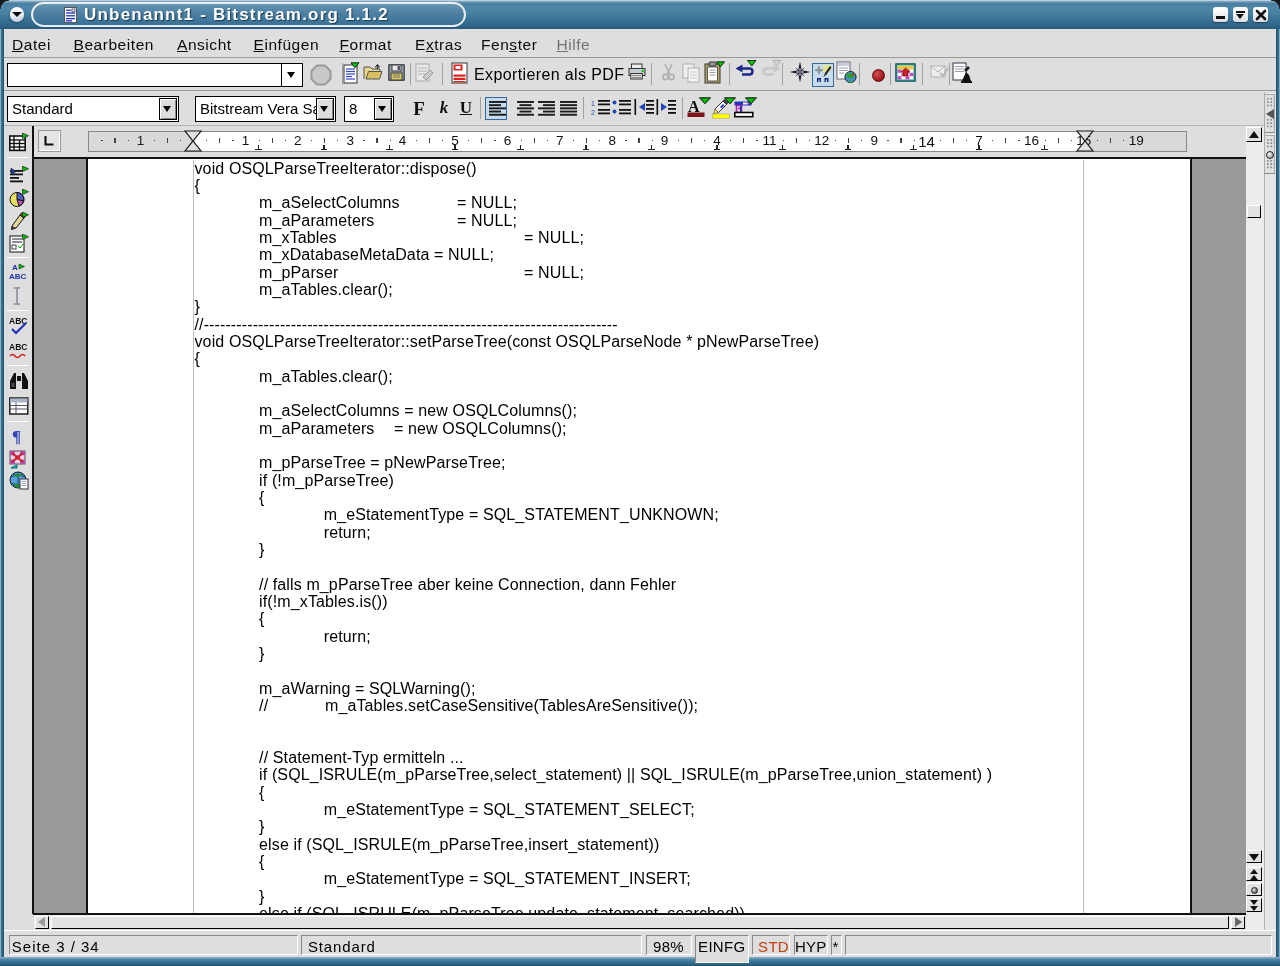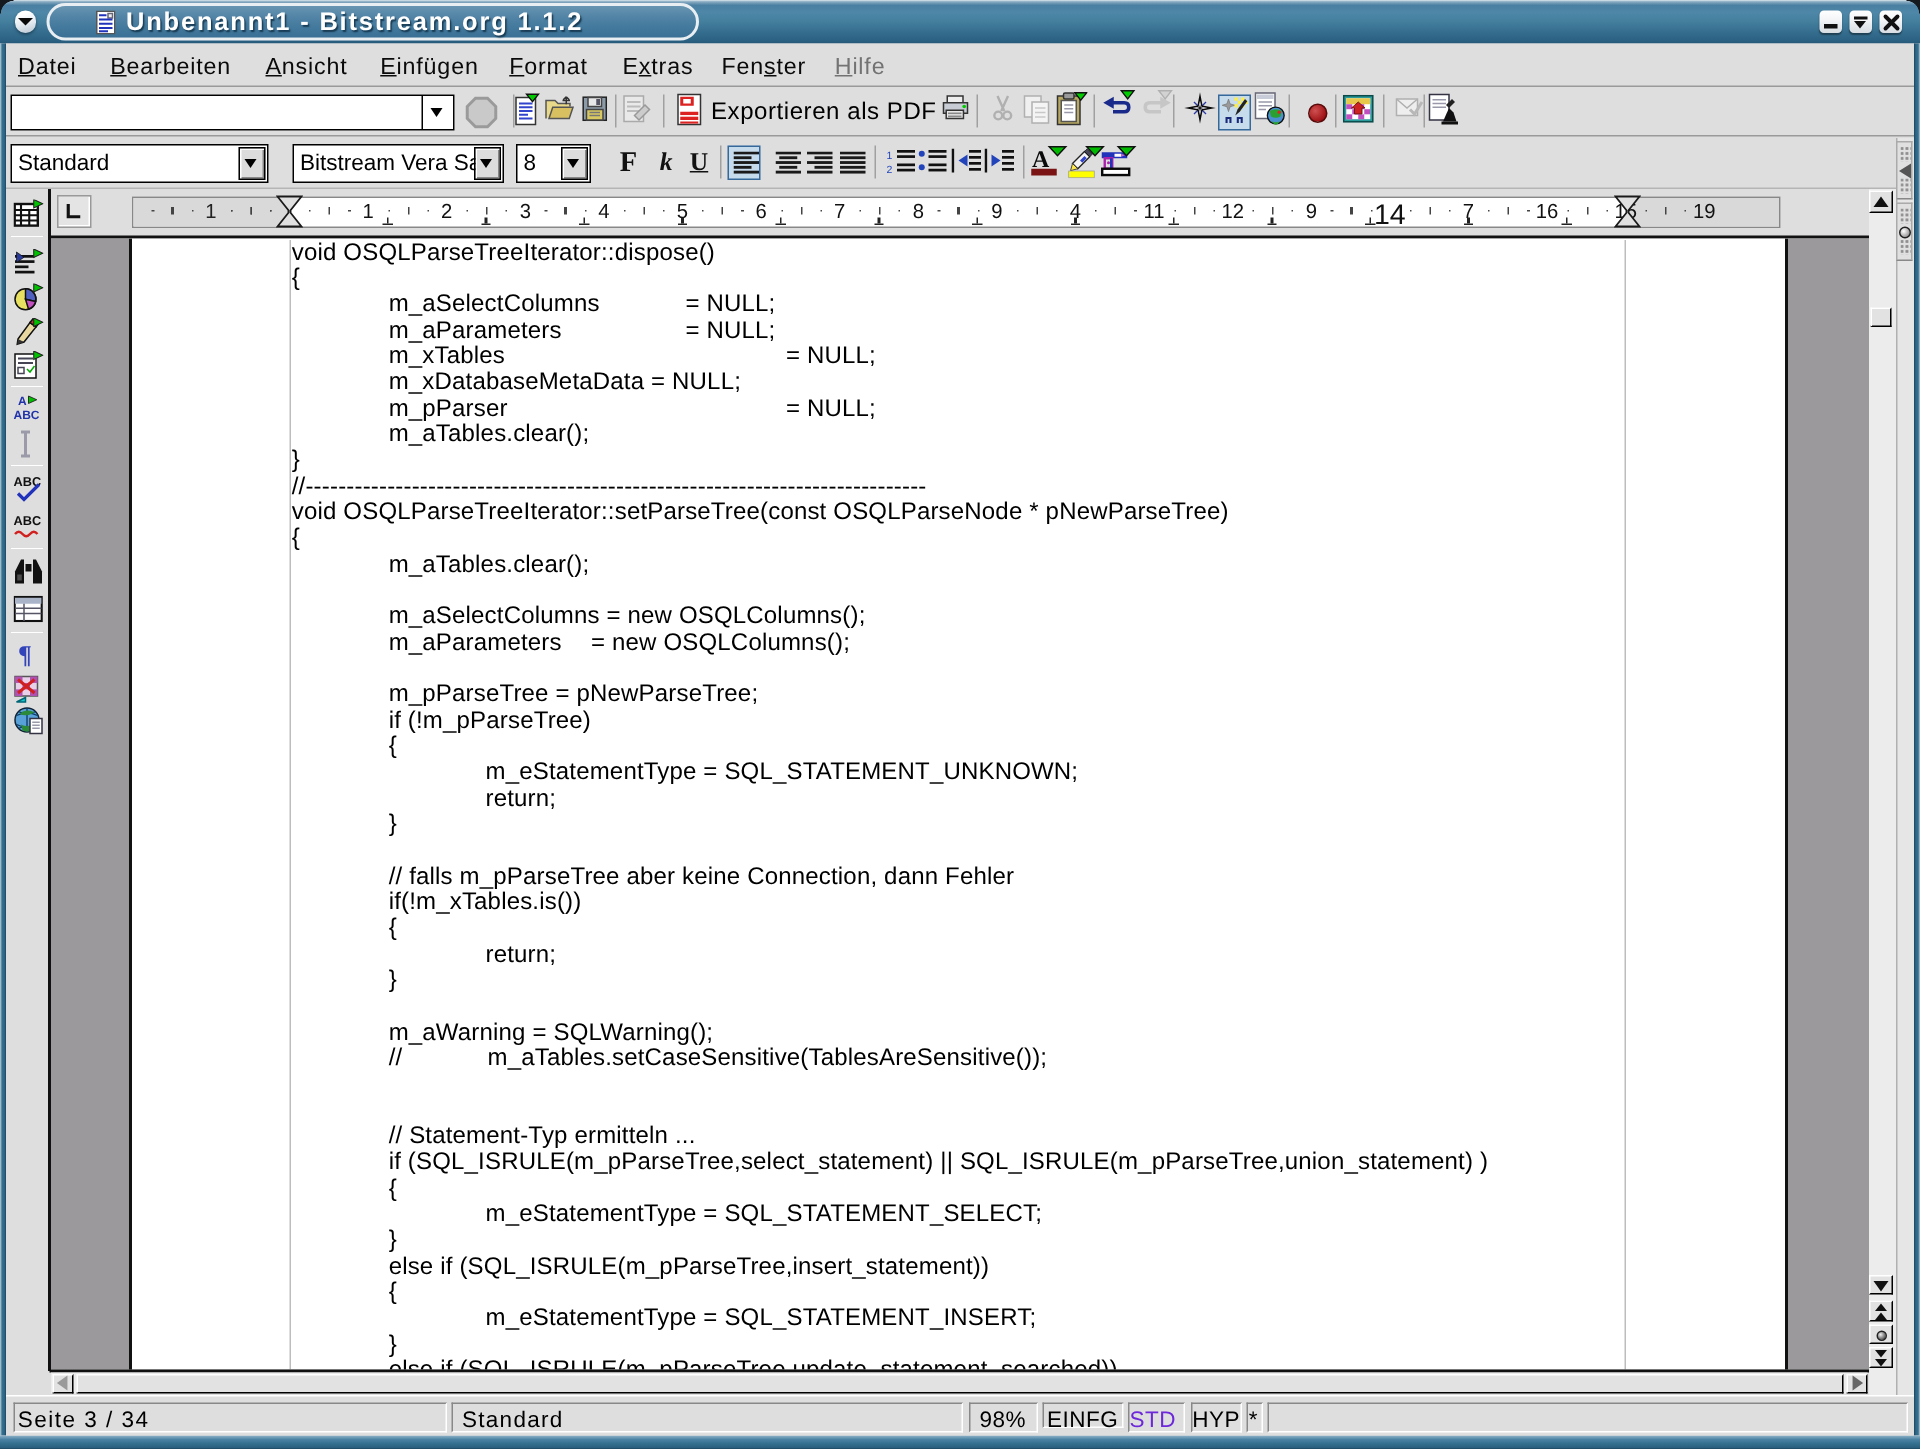--- a/index.html
+++ b/index.html
@@ -351,21 +351,21 @@
 <div class="abs" style="left:402.6px;top:133px;width:24px;margin-left:-12px;text-align:center;font-size:13.5px;color:#111;">4</div>
 <div class="abs" style="left:455px;top:133px;width:24px;margin-left:-12px;text-align:center;font-size:13.5px;color:#111;">5</div>
 <div class="abs" style="left:507.4px;top:133px;width:24px;margin-left:-12px;text-align:center;font-size:13.5px;color:#111;">6</div>
 <div class="abs" style="left:559.8px;top:133px;width:24px;margin-left:-12px;text-align:center;font-size:13.5px;color:#111;">7</div>
 <div class="abs" style="left:612.2px;top:133px;width:24px;margin-left:-12px;text-align:center;font-size:13.5px;color:#111;">8</div>
 <div class="abs" style="left:664.6px;top:133px;width:24px;margin-left:-12px;text-align:center;font-size:13.5px;color:#111;">9</div>
 <div class="abs" style="left:717px;top:133px;width:24px;margin-left:-12px;text-align:center;font-size:13.5px;color:#111;">4</div>
 <div class="abs" style="left:769.4px;top:133px;width:24px;margin-left:-12px;text-align:center;font-size:13.5px;color:#111;">11</div>
 <div class="abs" style="left:821.8px;top:133px;width:24px;margin-left:-12px;text-align:center;font-size:13.5px;color:#111;">12</div>
 <div class="abs" style="left:874.2px;top:133px;width:24px;margin-left:-12px;text-align:center;font-size:13.5px;color:#111;">9</div>
-<div class="abs" style="left:926.6px;top:133px;width:24px;margin-left:-12px;text-align:center;font-size:19px;color:#111;">14</div>
+<div class="abs" style="left:926.6px;top:133px;width:24px;margin-left:-12px;text-align:center;font-size:15px;color:#111;">14</div>
 <div class="abs" style="left:979px;top:133px;width:24px;margin-left:-12px;text-align:center;font-size:13.5px;color:#111;">7</div>
 <div class="abs" style="left:1031.4px;top:133px;width:24px;margin-left:-12px;text-align:center;font-size:13.5px;color:#111;">16</div>
 <div class="abs" style="left:1083.8px;top:133px;width:24px;margin-left:-12px;text-align:center;font-size:13.5px;color:#111;">15</div>
 <div class="abs" style="left:1136.2px;top:133px;width:24px;margin-left:-12px;text-align:center;font-size:13.5px;color:#111;">19</div>
 <div class="abs" style="left:140.6px;top:133px;width:24px;margin-left:-12px;text-align:center;font-size:13.5px;color:#222;">1</div>
 <div class="abs" style="left:179.9px;top:140px;width:1.3px;height:1.3px;background:#444;"></div>
 <div class="abs" style="left:166.8px;top:137.8px;width:1.3px;height:5.5px;background:#444;"></div>
 <div class="abs" style="left:153.7px;top:140px;width:1.3px;height:1.3px;background:#444;"></div>
 <div class="abs" style="left:232.3px;top:140px;width:1.3px;height:1.3px;background:#444;"></div>
 <div class="abs" style="left:219.2px;top:137.8px;width:1.3px;height:5.5px;background:#444;"></div>
@@ -628,24 +628,24 @@
 <div class="abs" style="left:3.5px;top:929.8px;width:1272px;height:27.2px;background:#dedede;border-top:1px solid #fff;"></div>
 <div class="abs" style="left:8.8px;top:934.8px;width:289px;height:20.5px;background:#dedede;border-top:1.1px solid #888;border-left:1.1px solid #888;border-right:1.1px solid #fff;border-bottom:1.1px solid #fff;">
     <div class="abs" style="left:2px;top:2.2px;font-size:15px;letter-spacing:1px;color:#000;white-space:nowrap;">Seite 3 / 34</div>
   </div>
 <div class="abs" style="left:301px;top:934.8px;width:341px;height:20.5px;background:#dedede;border-top:1.1px solid #888;border-left:1.1px solid #888;border-right:1.1px solid #fff;border-bottom:1.1px solid #fff;">
     <div class="abs" style="left:6px;top:2.2px;font-size:15px;letter-spacing:0.85px;color:#000;white-space:nowrap;">Standard</div>
   </div>
 <div class="abs" style="left:645.5px;top:934.8px;width:46px;height:20.5px;background:#dedede;border-top:1.1px solid #888;border-left:1.1px solid #888;border-right:1.1px solid #fff;border-bottom:1.1px solid #fff;">
     <div class="abs" style="left:0;top:2.2px;width:100%;text-align:center;font-size:15px;letter-spacing:0.3px;color:#000;">98%</div>
   </div>
-<div class="abs" style="left:694.5px;top:934.8px;width:54.5px;height:17px;background:#dedede;border-top:1.1px solid #888;border-left:1.1px solid #888;border-right:1.1px solid #fff;border-bottom:1.1px solid #fff;">
+<div class="abs" style="left:694.5px;top:934.8px;width:54.5px;height:28px;background:#dedede;border-top:1.1px solid #888;border-left:1.1px solid #888;border-right:1.1px solid #fff;border-bottom:1.1px solid #fff;">
     <div class="abs" style="left:0;top:2.2px;width:100%;text-align:center;font-size:15px;letter-spacing:0.3px;color:#000;">EINFG</div>
   </div>
 <div class="abs" style="left:752px;top:934.8px;width:38px;height:20.5px;background:#dedede;border-top:1.1px solid #888;border-left:1.1px solid #888;border-right:1.1px solid #fff;border-bottom:1.1px solid #fff;">
-    <div class="abs" style="left:0;top:2.2px;width:100%;text-align:left;font-size:15px;letter-spacing:0.3px;color:#6d28d9;">STD</div>
+    <div class="abs" style="left:0;top:2.2px;width:100%;text-align:right;font-size:15px;letter-spacing:0.3px;color:#c2410c;">STD</div>
   </div>
 <div class="abs" style="left:793.5px;top:934.8px;width:34.5px;height:20.5px;background:#dedede;border-top:1.1px solid #888;border-left:1.1px solid #888;border-right:1.1px solid #fff;border-bottom:1.1px solid #fff;">
     <div class="abs" style="left:0;top:2.2px;width:100%;text-align:center;font-size:15px;letter-spacing:0.3px;color:#000;">HYP</div>
   </div>
 <div class="abs" style="left:830.5px;top:934.8px;width:11px;height:20.5px;background:#dedede;border-top:1.1px solid #888;border-left:1.1px solid #888;border-right:1.1px solid #fff;border-bottom:1.1px solid #fff;">
     <div class="abs" style="left:1px;top:2.2px;font-size:15px;letter-spacing:0.3px;color:#000;white-space:nowrap;">*</div>
   </div>
 <div class="abs" style="left:844.5px;top:934.8px;width:427.5px;height:20.5px;background:#dedede;border-top:1.1px solid #888;border-left:1.1px solid #888;border-right:1.1px solid #fff;border-bottom:1.1px solid #fff;"></div>
 </body></html>

